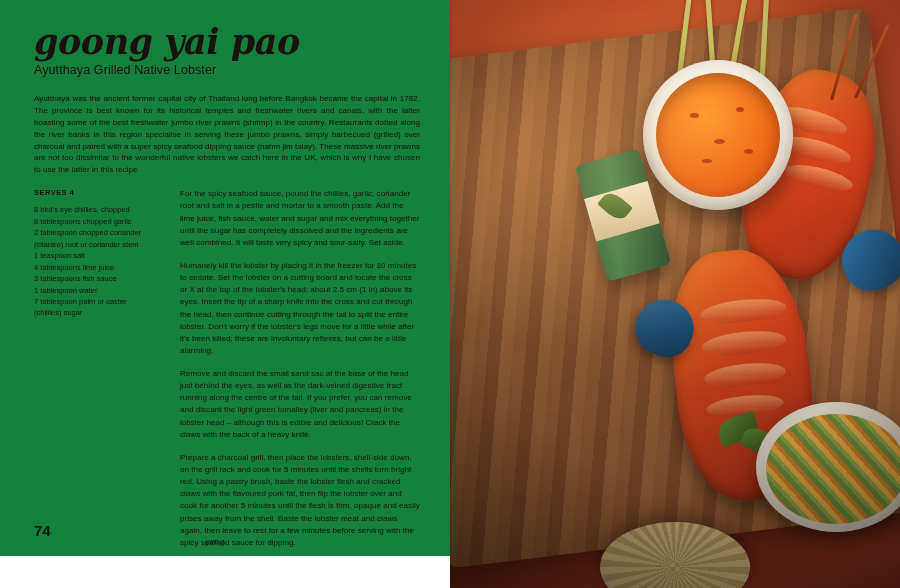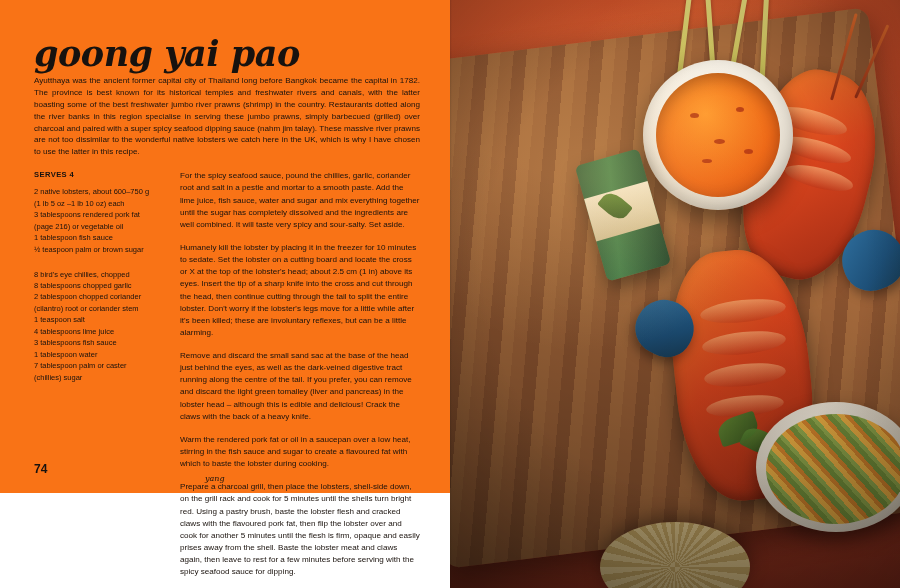--- a/index.html
+++ b/index.html
@@ -16,24 +16,24 @@
   .spread {
     position: relative;
     width: 900px;
     height: 588px;
     display: flex;
   }
   
   .page-left {
     position: relative;
     width: 450px;
-    height: 493px;
-    background: #f97316;
+    height: 556px;
+    background: #15803d;
     box-sizing: border-box;
-    padding: 26px 30px 20px 34px;
+    padding: 14px 30px 20px 34px;
     color: #1c1410;
   }
   .recipe-title {
     font-family: "DejaVu Serif", serif;
     font-style: italic;
     font-weight: bold;
     font-size: 35px;
     letter-spacing: -0.5px;
     color: #17120f;
     margin: 10px 0 4px 0;
@@ -87,21 +87,21 @@
     font-size: 8.1px;
     line-height: 1.5;
     margin: 0 0 11px 0;
     color: #1a120d;
   }
   .method p:last-child { margin-bottom: 0; }
   .folio {
     position: absolute;
     left: 34px;
     bottom: 17px;
-    font-size: 12px;
+    font-size: 15px;
     font-weight: bold;
     color: #17120f;
   }
   .chapter-mark {
     position: absolute;
     left: 205px;
     bottom: 10px;
     font-size: 8px;
     font-style: italic;
     font-family: "DejaVu Serif", serif;
@@ -280,55 +280,47 @@
   }
 </style>
 </head>
 <body>
 
 <div class="spread">
 
   <div class="page-left">
 
     <h1 class="recipe-title">goong yai pao</h1>
+    <div class="recipe-subtitle">Ayutthaya Grilled Native Lobster</div>
 
     <p class="intro">Ayutthaya was the ancient former capital city of Thailand long before Bangkok became the capital in 1782. The province is best known for its historical temples and freshwater rivers and canals, with the latter boasting some of the best freshwater jumbo river prawns (shrimp) in the country. Restaurants dotted along the river banks in this region specialise in serving these jumbo prawns, simply barbecued (grilled) over charcoal and paired with a super spicy seafood dipping sauce (nahm jim talay). These massive river prawns are not too dissimilar to the wonderful native lobsters we catch here in the UK, which is why I have chosen to use the latter in this recipe.</p>
 
     <div class="cols">
 
       <div class="col-left">
         <div class="sec-head">SERVES 4</div>
-        <ul class="ing-list">
-          <li>2 native lobsters, about 600–750 g</li>
-          <li>  (1 lb 5 oz –1 lb 10 oz) each</li>
-          <li>3 tablespoons rendered pork fat</li>
-          <li>  (page 216) or vegetable oil</li>
-          <li>1 tablespoon fish sauce</li>
-          <li>½ teaspoon palm or brown sugar</li>
-        </ul>
 
         <ul class="ing-list">
           <li>8 bird's eye chillies, chopped</li>
           <li>8 tablespoons chopped garlic</li>
           <li>2 tablespoon chopped coriander</li>
           <li>  (cilantro) root or coriander stem</li>
           <li>1 teaspoon salt</li>
           <li>4 tablespoons lime juice</li>
           <li>3 tablespoons fish sauce</li>
           <li>1 tablespoon water</li>
           <li>7 tablespoon palm or caster</li>
           <li>  (chillies) sugar</li>
         </ul>
       </div>
 
       <div class="col-right method">
         <p>For the spicy seafood sauce, pound the chillies, garlic, coriander root and salt in a pestle and mortar to a smooth paste. Add the lime juice, fish sauce, water and sugar and mix everything together until the sugar has completely dissolved and the ingredients are well combined. It will taste very spicy and sour-salty. Set aside.</p>
         <p>Humanely kill the lobster by placing it in the freezer for 10 minutes to sedate. Set the lobster on a cutting board and locate the cross or X at the top of the lobster's head; about 2.5 cm (1 in) above its eyes. Insert the tip of a sharp knife into the cross and cut through the head, then continue cutting through the tail to split the entire lobster. Don't worry if the lobster's legs move for a little while after it's been killed; these are involuntary reflexes, but can be a little alarming.</p>
         <p>Remove and discard the small sand sac at the base of the head just behind the eyes, as well as the dark-veined digestive tract running along the centre of the tail. If you prefer, you can remove and discard the light green tomalley (liver and pancreas) in the lobster head – although this is edible and delicious! Crack the claws with the back of a heavy knife.</p>
-        <p>Warm the rendered pork fat or oil in a saucepan over a low heat, stirring in the fish sauce and sugar to create a flavoured fat with which to baste the lobster during cooking.</p>
         <p>Prepare a charcoal grill, then place the lobsters, shell-side down, on the grill rack and cook for 5 minutes until the shells turn bright red. Using a pastry brush, baste the lobster flesh and cracked claws with the flavoured pork fat, then flip the lobster over and cook for another 5 minutes until the flesh is firm, opaque and easily prises away from the shell. Baste the lobster meat and claws again, then leave to rest for a few minutes before serving with the spicy seafood sauce for dipping.</p>
 
       </div>
 
     </div>
 
     <div class="folio">74</div>
     <div class="chapter-mark">yang</div>
   </div>
 

